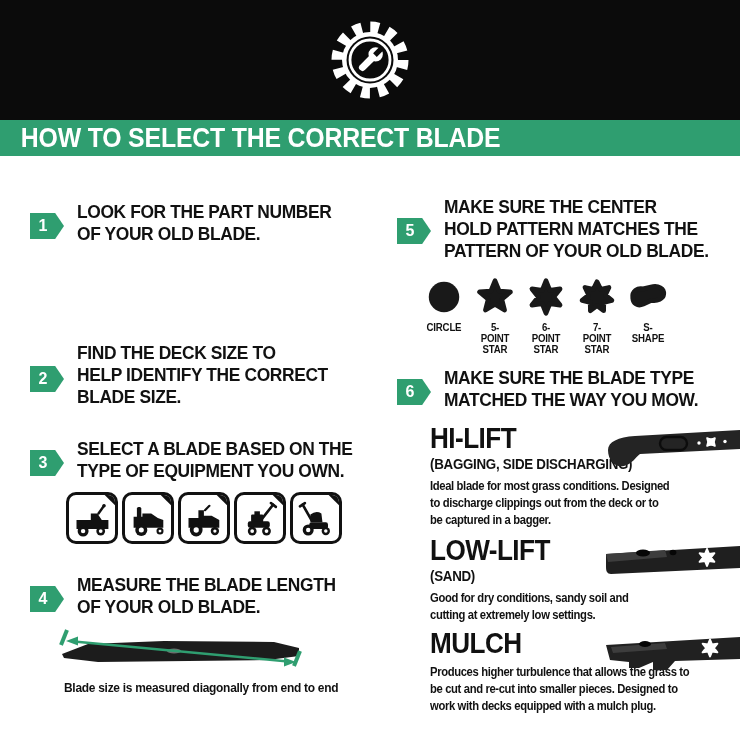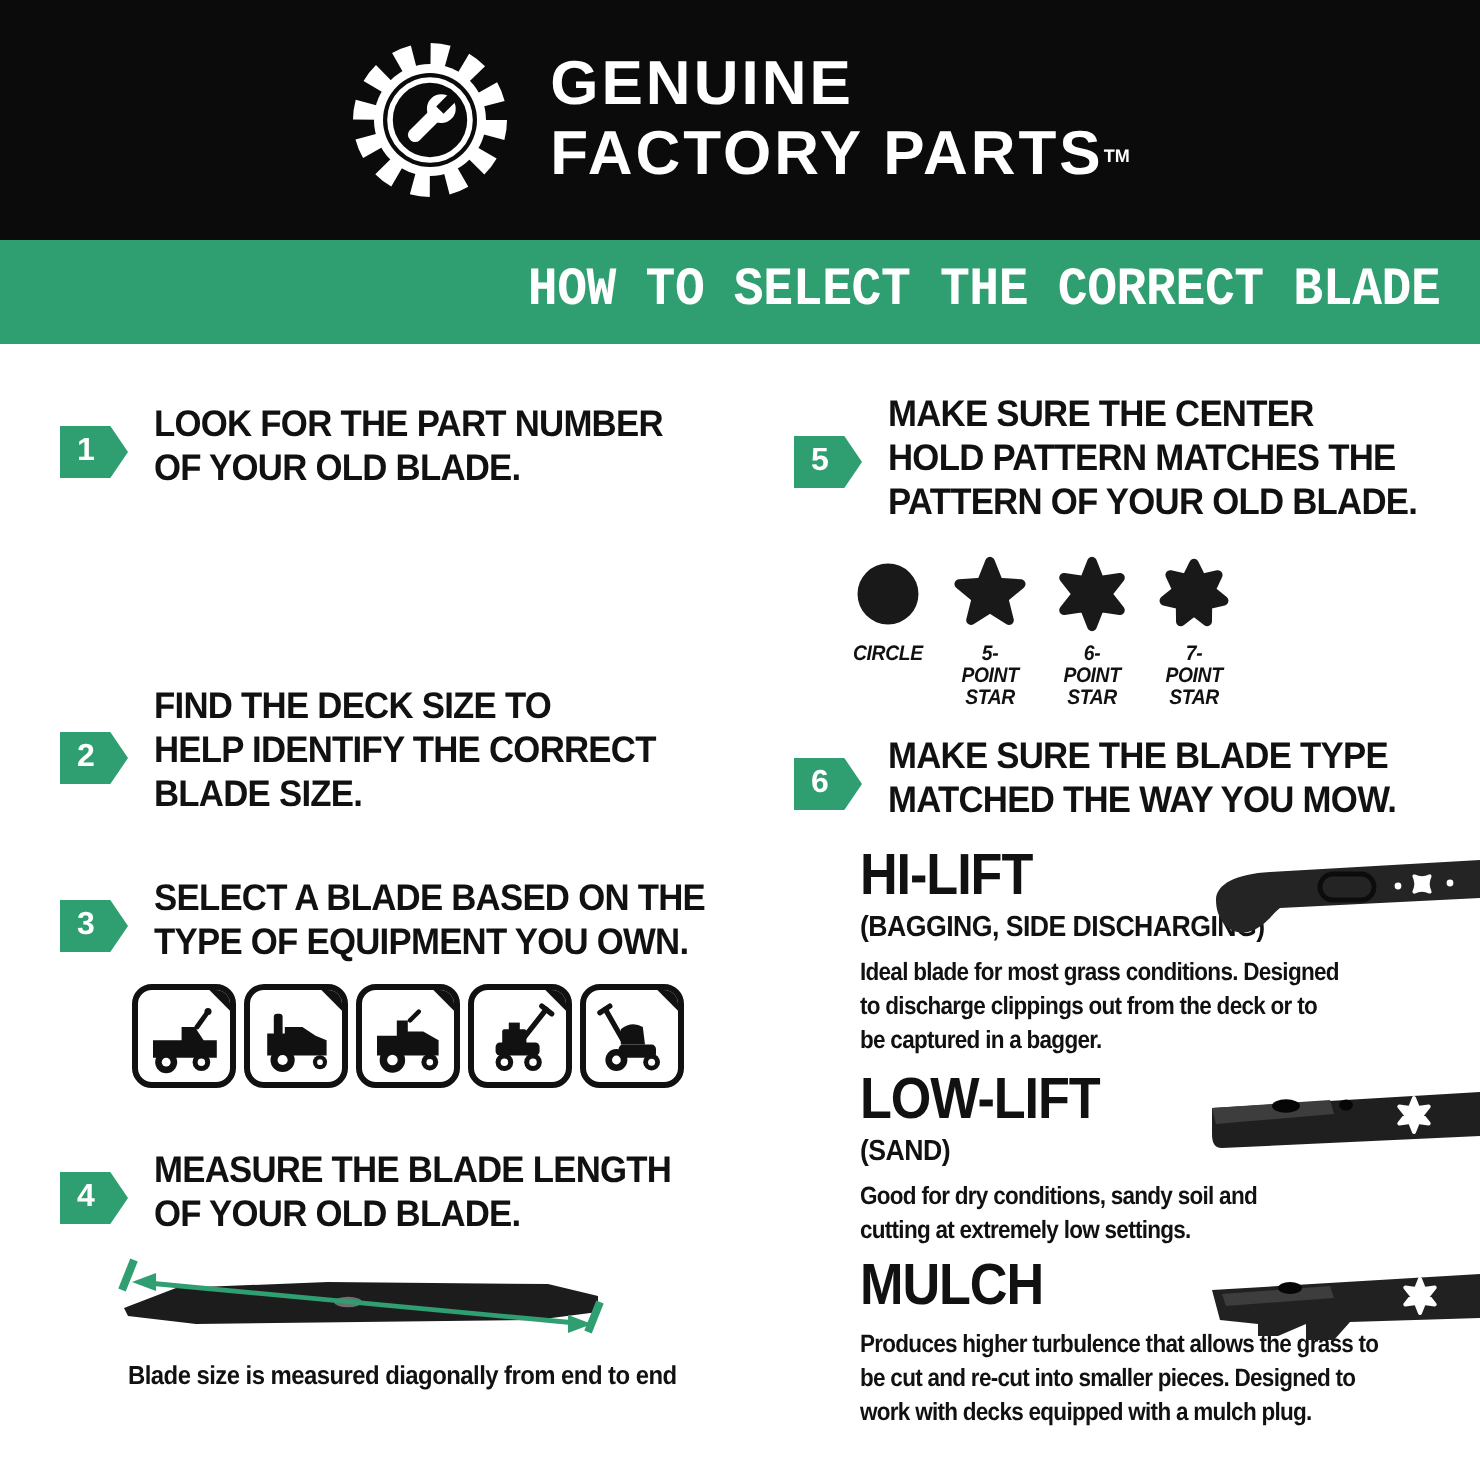--- a/index.html
+++ b/index.html
@@ -6,22 +6,22 @@
   .canvas{position:relative;width:740px;height:740px;overflow:hidden;background:#fff;
           font-family:"Liberation Sans",sans-serif;color:var(--ink,#111);}
 
   
   .header{position:absolute;left:0;top:0;width:740px;height:120px;background:var(--headerbg,#0b0b0b);
           display:flex;align-items:center;justify-content:center;gap:20px;}
   .brand-text{color:#fff;font-weight:bold;font-size:31px;line-height:1.12;letter-spacing:1.5px;white-space:nowrap;}
   .tm{font-size:9px;vertical-align:6px;letter-spacing:0;}
 
   
-  .banner{position:absolute;left:0;top:120px;width:740px;height:52px;background:var(--green,#2F9E70);
-          display:flex;align-items:center;justify-content:flex-end;font-family:Liberation Mono, monospace;}
+  .banner{position:absolute;left:0;top:120px;width:740px;height:36px;background:var(--green,#2F9E70);
+          display:flex;align-items:center;justify-content:flex-start;}
   .banner-title{color:#fff;font-size:27px;font-weight:bold;letter-spacing:-0.2px;
           transform:scaleX(0.92);white-space:nowrap;}
 
   
   .step{position:absolute;display:flex;gap:13px;align-items:flex-start;}
   .badge{flex:0 0 auto;width:34px;height:26px;background:var(--green,#2F9E70);
          clip-path:polygon(0 0,74% 0,100% 50%,74% 100%,0 100%);
          color:#fff;font-weight:bold;font-size:16px;display:flex;align-items:center;justify-content:center;
          padding-right:8px;box-sizing:border-box;}
   .heading{margin:0;font-size:18.5px;font-weight:bold;line-height:22px;letter-spacing:-0.4px;
@@ -47,21 +47,21 @@
          clip-path:polygon(12% 0,100% 0,100% 88%);}
   .equip svg{position:absolute;left:2px;top:2px;}
 
   
   .blade4{position:absolute;left:56px;top:628px;}
   .caption{position:absolute;left:64px;top:680px;font-size:13px;font-weight:bold;letter-spacing:-0.3px;
            white-space:nowrap;transform:scaleX(0.92);transform-origin:left top;}
 
   
   .patterns{position:absolute;left:424px;top:277px;display:flex;gap:11px;}
-  .pat{width:40px;display:flex;flex-direction:column;align-items:center;font-style:italic;}
+  .pat{width:40px;display:flex;flex-direction:column;align-items:center;}
   .patshape{fill:#191919;stroke:#191919;stroke-width:5;stroke-linejoin:round;}
   .pat-label{margin-top:5px;font-size:10.5px;font-weight:bold;line-height:11px;text-align:center;
              letter-spacing:-0.2px;white-space:pre-line;transform:scaleX(0.92);}
 
   
   .btype{position:absolute;left:430px;width:312px;}
   #bt-hi{top:423px} #bt-low{top:535px} #bt-mulch{top:628px}
   .bt-name{margin:0;font-size:29px;font-weight:bold;letter-spacing:-0.6px;line-height:30px;
            transform:scaleX(0.9);transform-origin:left top;white-space:nowrap;}
   .bt-sub{margin-top:3px;font-size:14.5px;font-weight:bold;letter-spacing:-0.3px;
@@ -91,24 +91,20 @@
       <circle r="32" fill="none" stroke="#fff" stroke-width="13" stroke-dasharray="8.4,8.36"></circle>
       <circle r="28" fill="#fff"></circle>
       <circle r="23.5" fill="#0b0b0b"></circle>
       <circle r="20" fill="none" stroke="#fff" stroke-width="2.8"></circle>
       <g transform="rotate(45)">
         <rect x="-3.5" y="-5" width="7" height="19" rx="3.2" fill="#fff"></rect>
         <circle cx="0" cy="-8" r="7.2" fill="#fff"></circle>
         <rect x="-2.6" y="-17.5" width="5.2" height="10.5" fill="#0b0b0b"></rect>
       </g>
     </svg>
-    <div class="brand-text">
-      <div>GENUINE</div>
-      <div><span>FACTORY PARTS</span><span class="tm">TM</span></div>
-    </div>
   </div>
 
   <div class="banner">
     <div class="banner-title">HOW TO SELECT THE CORRECT BLADE</div>
   </div>
 
   <section class="step" id="s1">
     <div class="badge">1</div>
     <h2 class="heading">LOOK FOR THE PART NUMBER
 OF YOUR OLD BLADE.</h2>
@@ -234,20 +230,26 @@
       <div class="pat-label">6-POINT
 STAR</div>
     </div>
     <div class="pat">
       <svg width="40" height="40" viewBox="-21 -21 42 42">
           <use href="#p-star7" class="patshape"></use>
         </svg>
       <div class="pat-label">7-POINT
 STAR</div>
     </div>
+    <div class="pat">
+      <svg width="40" height="40" viewBox="-21 -21 42 42">
+          <use href="#p-sshape" class="patshape" stroke-width="4"></use>
+        </svg>
+      <div class="pat-label">S-SHAPE</div>
+    </div>
   </div>
 
   <section class="step" id="s6">
     <div class="badge">6</div>
     <h2 class="heading">MAKE SURE THE BLADE TYPE
 MATCHED THE WAY YOU MOW.</h2>
   </section>
 
   <div class="btype" id="bt-hi">
     <h3 class="bt-name">HI-LIFT</h3>

